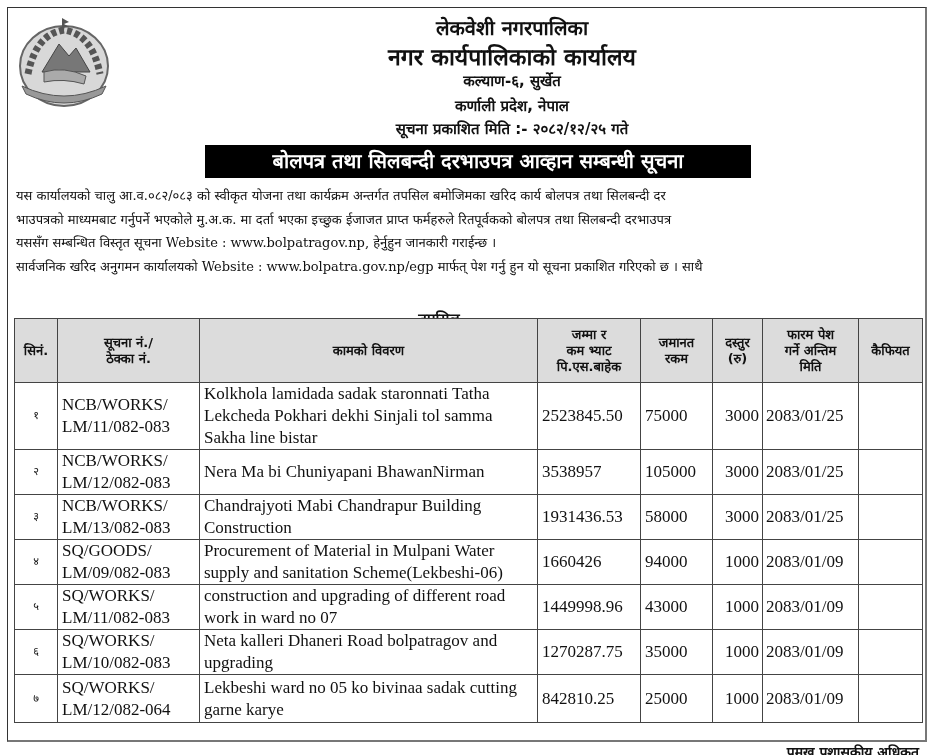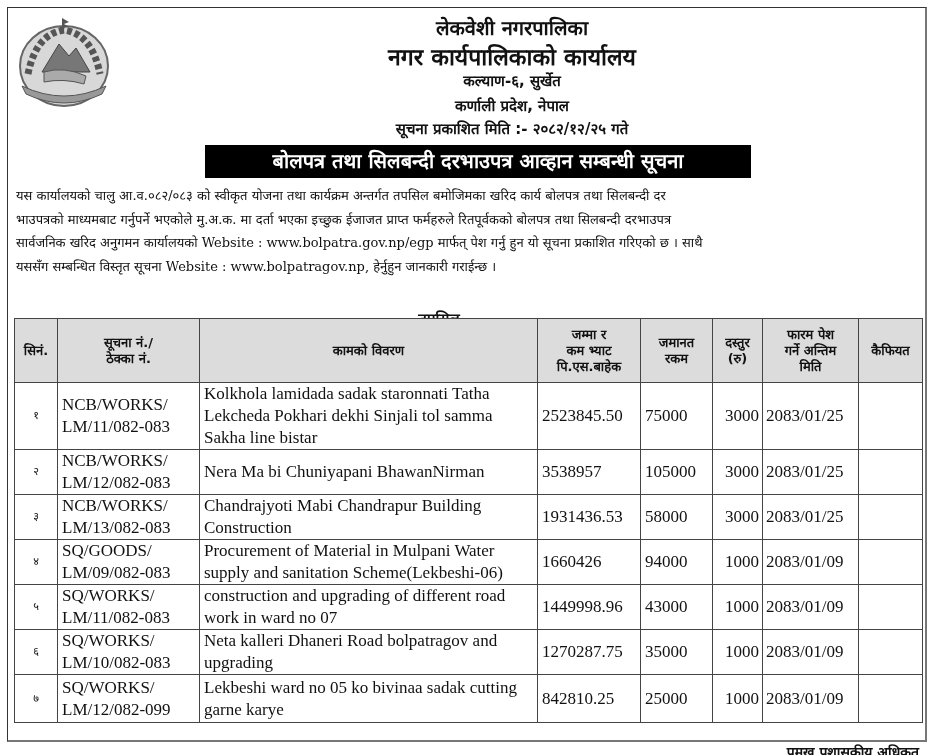--- a/index.html
+++ b/index.html
@@ -44,22 +44,22 @@
 <div class="hdr h2">नगर कार्यपालिकाको कार्यालय</div>
 <div class="hdr h3">कल्याण-६, सुर्खेत</div>
 <div class="hdr h4">कर्णाली प्रदेश, नेपाल</div>
 <div class="hdr h5">सूचना प्रकाशित मिति :- २०८२/१२/२५ गते</div>
 
 <div class="banner">बोलपत्र तथा  सिलबन्दी दरभाउपत्र आव्हान सम्बन्धी सूचना</div>
 
 <div class="para">
   <span>यस कार्यालयको चालु आ.व.०८२/०८३ को स्वीकृत योजना तथा कार्यक्रम अन्तर्गत तपसिल बमोजिमका खरिद कार्य बोलपत्र तथा सिलबन्दी दर</span>
   <span>भाउपत्रको माध्यमबाट गर्नुपर्ने भएकोले मु.अ.क. मा दर्ता भएका इच्छुक ईजाजत प्राप्त फर्महरुले रितपूर्वकको  बोलपत्र तथा सिलबन्दी दरभाउपत्र</span>
+  <span>यससँग सम्बन्धित विस्तृत सूचना Website : www.bolpatragov.np, हेर्नुहुन जानकारी गराईन्छ ।</span>
   <span>सार्वजनिक खरिद अनुगमन कार्यालयको Website : www.bolpatra.gov.np/egp मार्फत् पेश गर्नु हुन यो सूचना प्रकाशित गरिएको छ । साथै</span>
-  <span>यससँग सम्बन्धित विस्तृत सूचना Website : www.bolpatragov.np, हेर्नुहुन जानकारी गराईन्छ ।</span>
 </div>
 
 <div class="tapsil">तपसिल</div>
 
 <table class="tbl">
   <colgroup>
     <col style="width:43px">
       <col style="width:142px">
       <col style="width:338px">
       <col style="width:103px">
@@ -143,21 +143,21 @@
         <td>SQ/WORKS/ LM/10/082-083</td>
         <td> Neta kalleri Dhaneri Road bolpatragov and upgrading</td>
         <td class="num">1270287.75</td>
         <td class="num">35000</td>
         <td class="fee">1000</td>
         <td class="date">2083/01/09</td>
         <td></td>
       </tr>
       <tr style="height: 48px;">
         <td class="sn">७</td>
-        <td>SQ/WORKS/ LM/12/082-099</td>
+        <td>SQ/WORKS/ LM/12/082-064</td>
         <td>Lekbeshi ward no 05 ko bivinaa sadak cutting garne karye</td>
         <td class="num">842810.25</td>
         <td class="num">25000</td>
         <td class="fee">1000</td>
         <td class="date">2083/01/09</td>
         <td></td>
       </tr>
     </tbody>
 </table>
 

